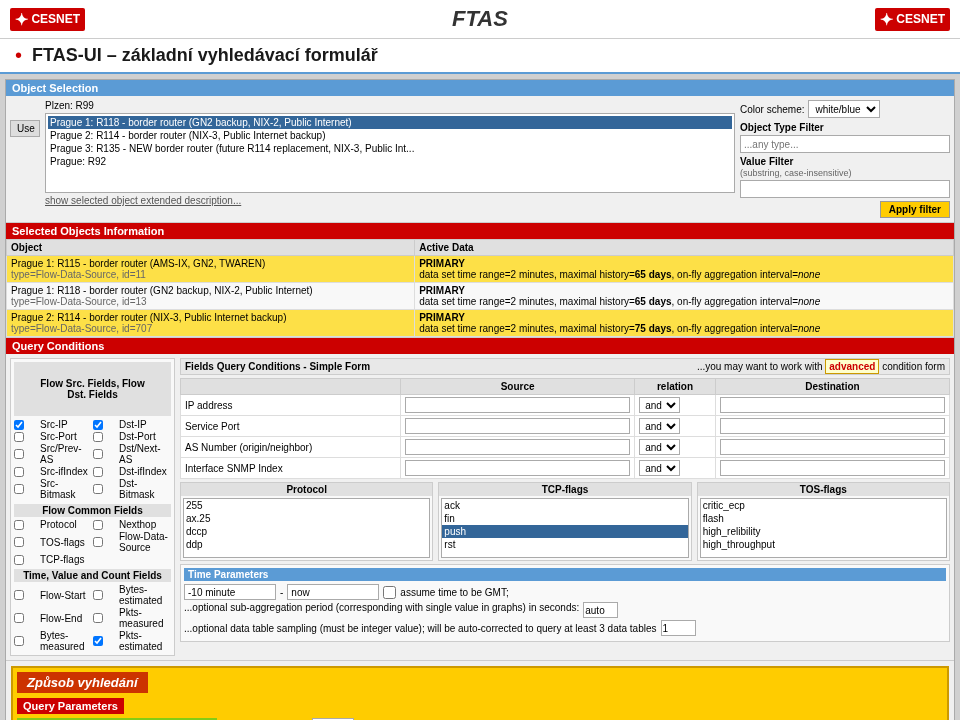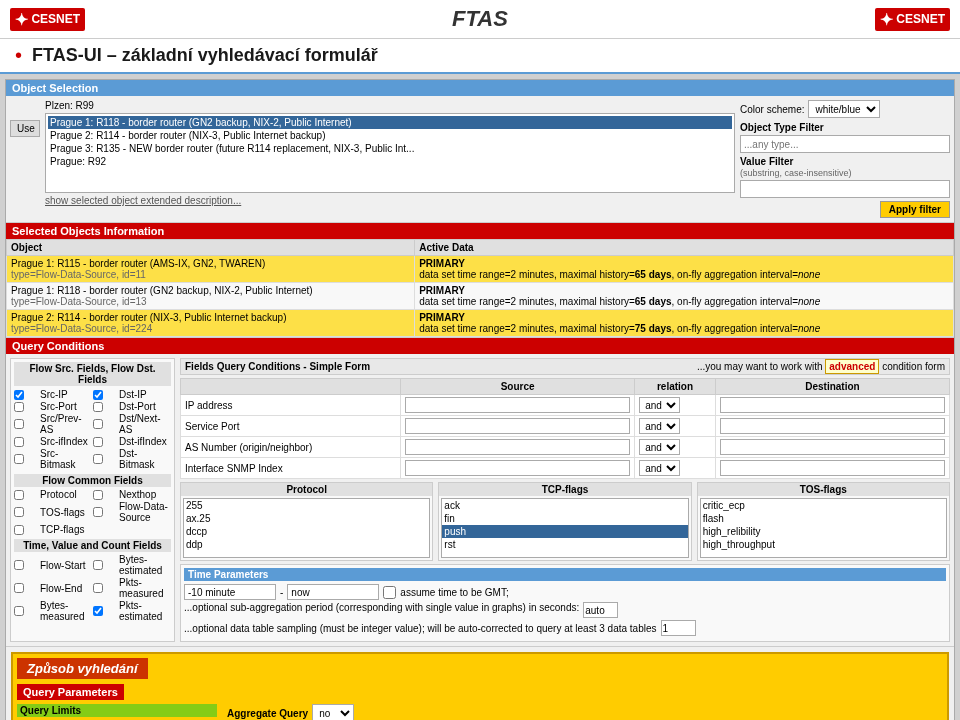--- a/index.html
+++ b/index.html
@@ -39,21 +39,21 @@
     .selected-table tr:nth-child(even) td { background: #f8f8f8; }
     
     
     .query-conditions { border-bottom: 1px solid #ccc; }
     .query-conditions-header { background: #cc0000; color: white; font-size: 11px; font-weight: bold; padding: 2px 6px; }
     
     .qc-body { display: flex; gap: 5px; padding: 4px; }
     
     
     .flow-fields { width: 165px; font-size: 10px; border: 1px solid #ccc; background: #f9f9f9; padding: 3px; }
-    .flow-fields-title { font-weight: bold; text-align: center; background: #e0e0e0; padding: 1px; margin-bottom: 3px; font-size: 10px; }
+    .flow-fields-title { font-weight: bold; text-align: center; background: #e0e0e0; padding: 16px; margin-bottom: 3px; font-size: 10px; }
     .fields-grid { display: grid; grid-template-columns: 1fr 1fr; gap: 1px; font-size: 10px; }
     .field-item { display: flex; align-items: center; gap: 16px; }
     .field-item input[type=checkbox] { width: 10px; height: 10px; }
     .common-fields-title { font-weight: bold; text-align: center; background: #e0e0e0; padding: 1px; margin: 4px 0 2px; font-size: 10px; }
     .time-fields-title { font-weight: bold; text-align: center; background: #e0e0e0; padding: 1px; margin: 4px 0 2px; font-size: 10px; }
     
     
     .fields-query { flex: 1; font-size: 10px; }
     .advanced-link { color: #cc0000; background: #ffffcc; border: 1px solid #cc9900; padding: 1px 3px; font-size: 10px; font-weight: bold; }
     
@@ -185,21 +185,21 @@
             <div style="color:#666;">type=Flow-Data-Source, id=13</div>
           </td>
           <td>
             <div><strong>PRIMARY</strong></div>
             <div>data set time range=2 minutes, maximal history=<strong>65 days</strong>, on-fly aggregation interval=<em>none</em></div>
           </td>
         </tr>
         <tr>
           <td>
             <div>Prague 2: R114 - border router (NIX-3, Public Internet backup)</div>
-            <div style="color:#666;">type=Flow-Data-Source, id=224</div>
+            <div style="color:#666;">type=Flow-Data-Source, id=707</div>
           </td>
           <td>
             <div><strong>PRIMARY</strong></div>
             <div>data set time range=2 minutes, maximal history=<strong>75 days</strong>, on-fly aggregation interval=<em>none</em></div>
           </td>
         </tr>
       </tbody>
     </table>
   </div>
 

